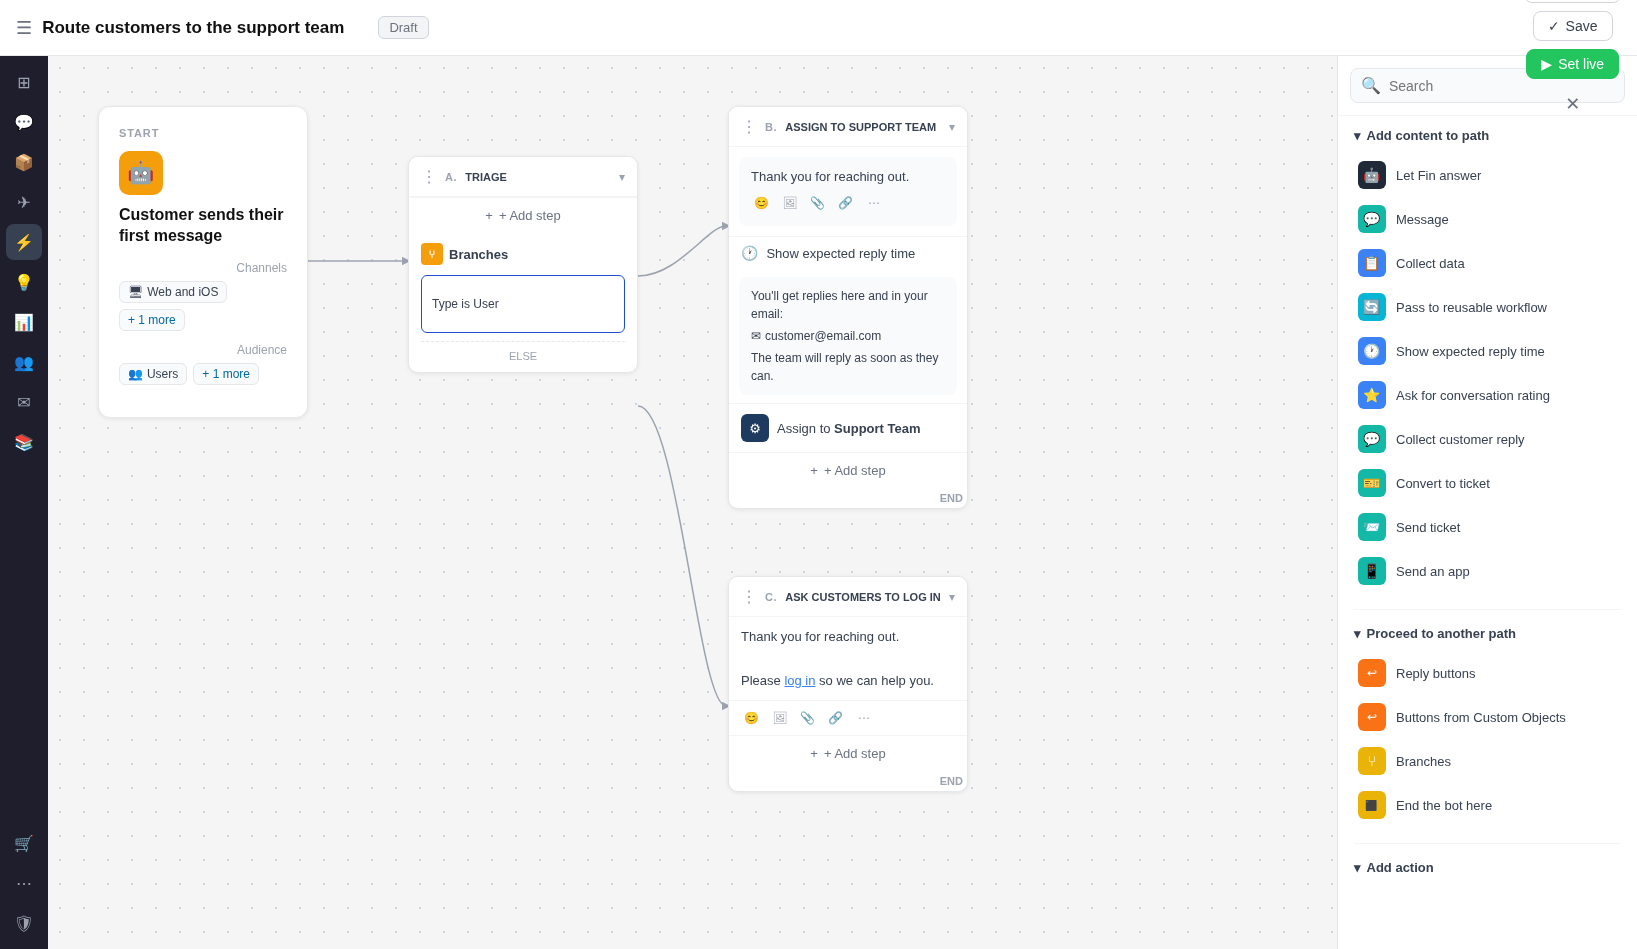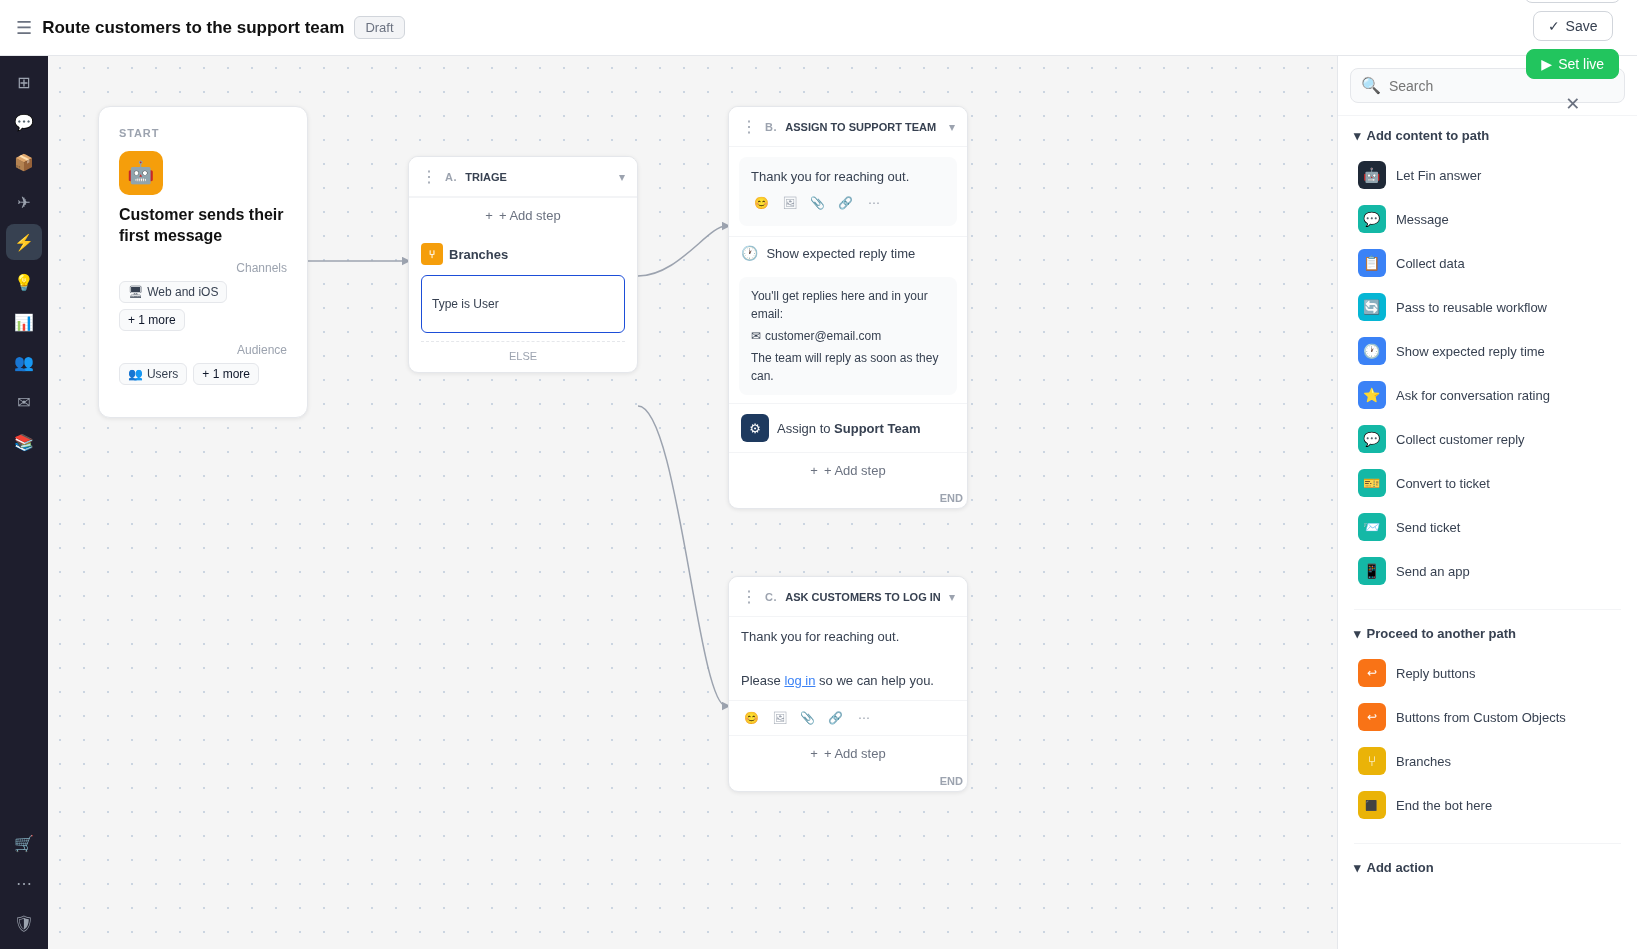--- a/index.html
+++ b/index.html
@@ -2,21 +2,21 @@
 <html><head>
   <meta charset="utf-8">
   <style>
     * { box-sizing: border-box; margin: 0; padding: 0; }
     body { font-family: -apple-system, BlinkMacSystemFont, 'Segoe UI', sans-serif; background: #f5f5f5; display: flex; flex-direction: column; height: 949px; width: 1637px; overflow: hidden; }
 
     
     .topbar { display: flex; align-items: center; background: #fff; border-bottom: 1px solid #e5e7eb; height: 56px; padding: 0 16px; gap: 12px; flex-shrink: 0; z-index: 10; }
     .topbar-left { display: flex; align-items: center; gap: 10px; flex: 1; }
     .topbar-title { font-size: 17px; font-weight: 600; color: #111; }
-    .draft-badge { background: #f3f4f6; border: 1px solid #d1d5db; border-radius: 6px; padding: 3px 10px; font-size: 13px; color: #6b7280; }
+    .draft-badge { background: #f3f4f6; border: 1px solid #d1d5db; border-radius: 6px; padding: 3px 10px; font-size: 13px; color: #6b7280; margin-left: 24px; }
     .topbar-actions { display: flex; align-items: center; gap: 8px; flex-direction: column; }
     .btn { display: flex; align-items: center; gap: 6px; padding: 6px 14px; border-radius: 8px; font-size: 14px; font-weight: 500; cursor: pointer; border: 1px solid transparent; }
     .btn-more { background: #fff; border-color: #d1d5db; color: #374151; }
     .btn-preview { background: #fff; border-color: #d1d5db; color: #374151; }
     .btn-save { background: #fff; border-color: #d1d5db; color: #374151; }
     .btn-setlive { background: #22c55e; color: #fff; border-color: #22c55e; }
     .btn-close { background: transparent; border: none; color: #6b7280; font-size: 18px; cursor: pointer; }
     .hamburger { font-size: 18px; color: #6b7280; cursor: pointer; background: none; border: none; }
 
     
@@ -52,21 +52,21 @@
     .flow-canvas { position: relative; min-height: 800px; min-width: 1100px; }
 
     
     .start-node { position: absolute; top: 10px; left: 10px; width: 210px; background: #fff; border-radius: 12px; border: 1px solid #e5e7eb; padding: 20px; box-shadow: 0 1px 4px rgba(0,0,0,0.08); }
     .start-label { font-size: 11px; font-weight: 700; color: #9ca3af; letter-spacing: 0.08em; margin-bottom: 12px; }
     .start-icon { width: 44px; height: 44px; background: #f59e0b; border-radius: 10px; display: flex; align-items: center; justify-content: center; font-size: 22px; margin-bottom: 10px; }
     .start-title { font-size: 16px; font-weight: 600; color: #111; margin-bottom: 14px; line-height: 1.3; }
     .start-section-label { font-size: 12px; color: #9ca3af; font-weight: 500; margin-bottom: 6px; text-align: right; }
     .start-tags { display: flex; align-items: center; gap: 6px; flex-wrap: wrap; margin-bottom: 12px; }
     .start-tag { display: flex; align-items: center; gap: 4px; background: #f9fafb; border: 1px solid #e5e7eb; border-radius: 6px; padding: 3px 8px; font-size: 12px; color: #374151; }
-    .start-tag-more { font-size: 12px; color: #0f172a; background: #f9fafb; border: 1px solid #e5e7eb; border-radius: 6px; padding: 3px 8px; }
+    .start-tag-more { font-size: 12px; color: #0369a1; background: #f9fafb; border: 1px solid #e5e7eb; border-radius: 6px; padding: 3px 8px; }
 
     
     .triage-node { position: absolute; top: 60px; left: 320px; width: 230px; background: #fff; border-radius: 10px; border: 1px solid #e5e7eb; box-shadow: 0 1px 4px rgba(0,0,0,0.08); overflow: hidden; }
     .node-header { display: flex; align-items: center; justify-content: space-between; padding: 10px 12px; border-bottom: 1px solid #f3f4f6; background: #fff; }
     .node-header-left { display: flex; align-items: center; gap: 8px; }
     .node-id { font-size: 11px; font-weight: 700; color: #9ca3af; letter-spacing: 0.06em; }
     .node-type { font-size: 11px; font-weight: 600; color: #374151; }
     .node-chevron { color: #9ca3af; font-size: 12px; cursor: pointer; }
     .add-step-btn { display: flex; align-items: center; justify-content: center; gap: 6px; padding: 10px; font-size: 13px; color: #6b7280; cursor: pointer; border-top: 1px solid #f3f4f6; }
     .branches-box { padding: 10px 12px; }

